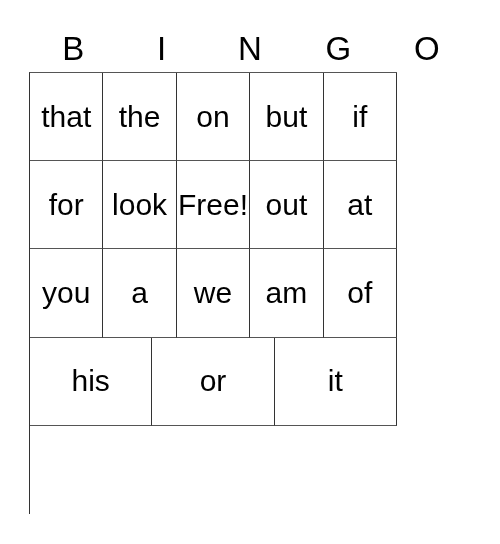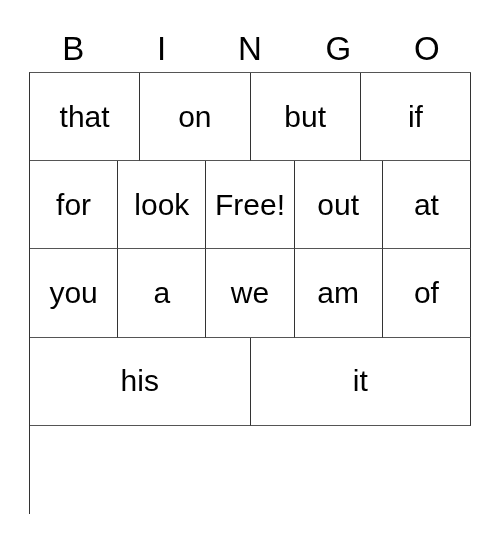--- a/index.html
+++ b/index.html
@@ -43,21 +43,21 @@
     font-weight: 400;
     color: #000000;
     letter-spacing: 0px;
   }
 
   
   #grid {
     position: absolute;
     left: 29px;
     top: 72px;
-    width: 442px;
+    width: 368px;
     height: 442px;
     box-sizing: border-box;
     border-top: 1px solid #555555;
     border-left: 1px solid #333333;
     background: #ffffff;
   }
   .grid-row {
     display: flex;
     width: 100%;
     height: 20%;
@@ -104,20 +104,23 @@
     </div>
   </div>
 
   <div id="grid">
 
     <div class="grid-row">
       <div class="grid-cell">
         <span class="cell-text">that</span>
       </div>
       <div class="grid-cell">
+        <span class="cell-text">the</span>
+      </div>
+      <div class="grid-cell">
         <span class="cell-text">on</span>
       </div>
       <div class="grid-cell">
         <span class="cell-text">but</span>
       </div>
       <div class="grid-cell">
         <span class="cell-text">if</span>
       </div>
     </div>
 
@@ -156,18 +159,21 @@
       <div class="grid-cell">
         <span class="cell-text">of</span>
       </div>
     </div>
 
     <div class="grid-row">
       <div class="grid-cell">
         <span class="cell-text">his</span>
       </div>
       <div class="grid-cell">
+        <span class="cell-text">or</span>
+      </div>
+      <div class="grid-cell">
         <span class="cell-text">it</span>
       </div>
     </div>
 
   </div>
 </div>
 
 </body></html>

